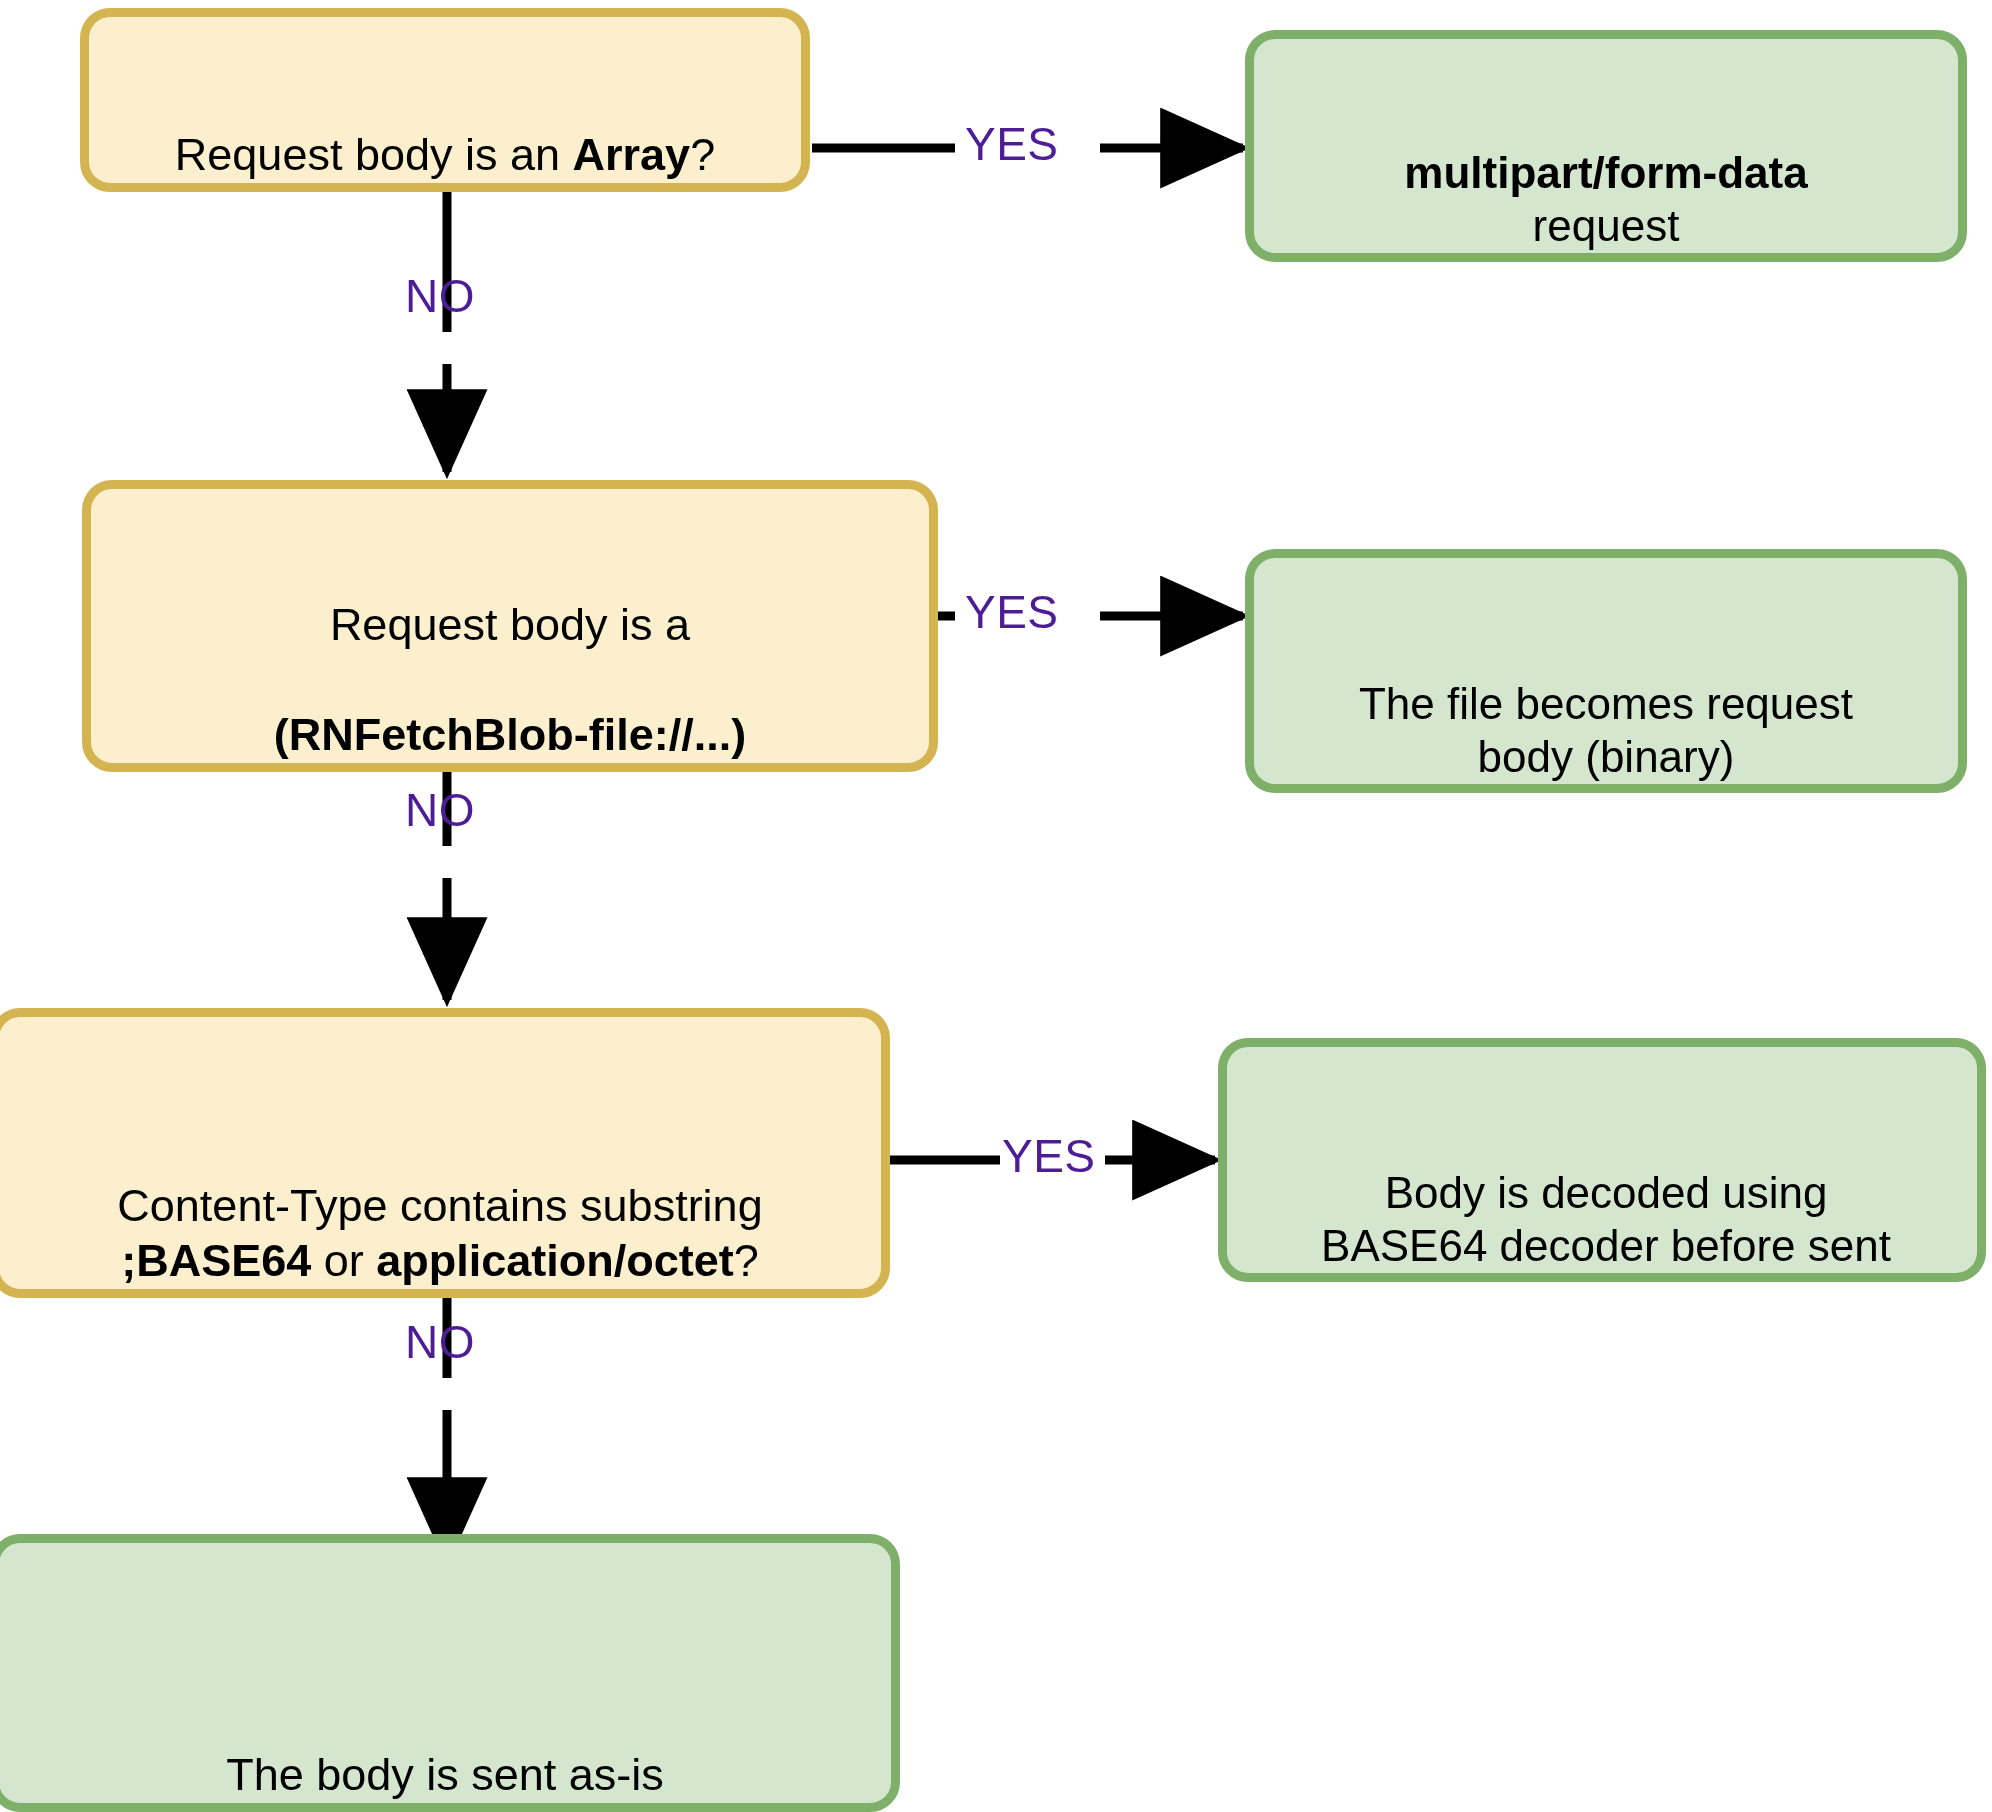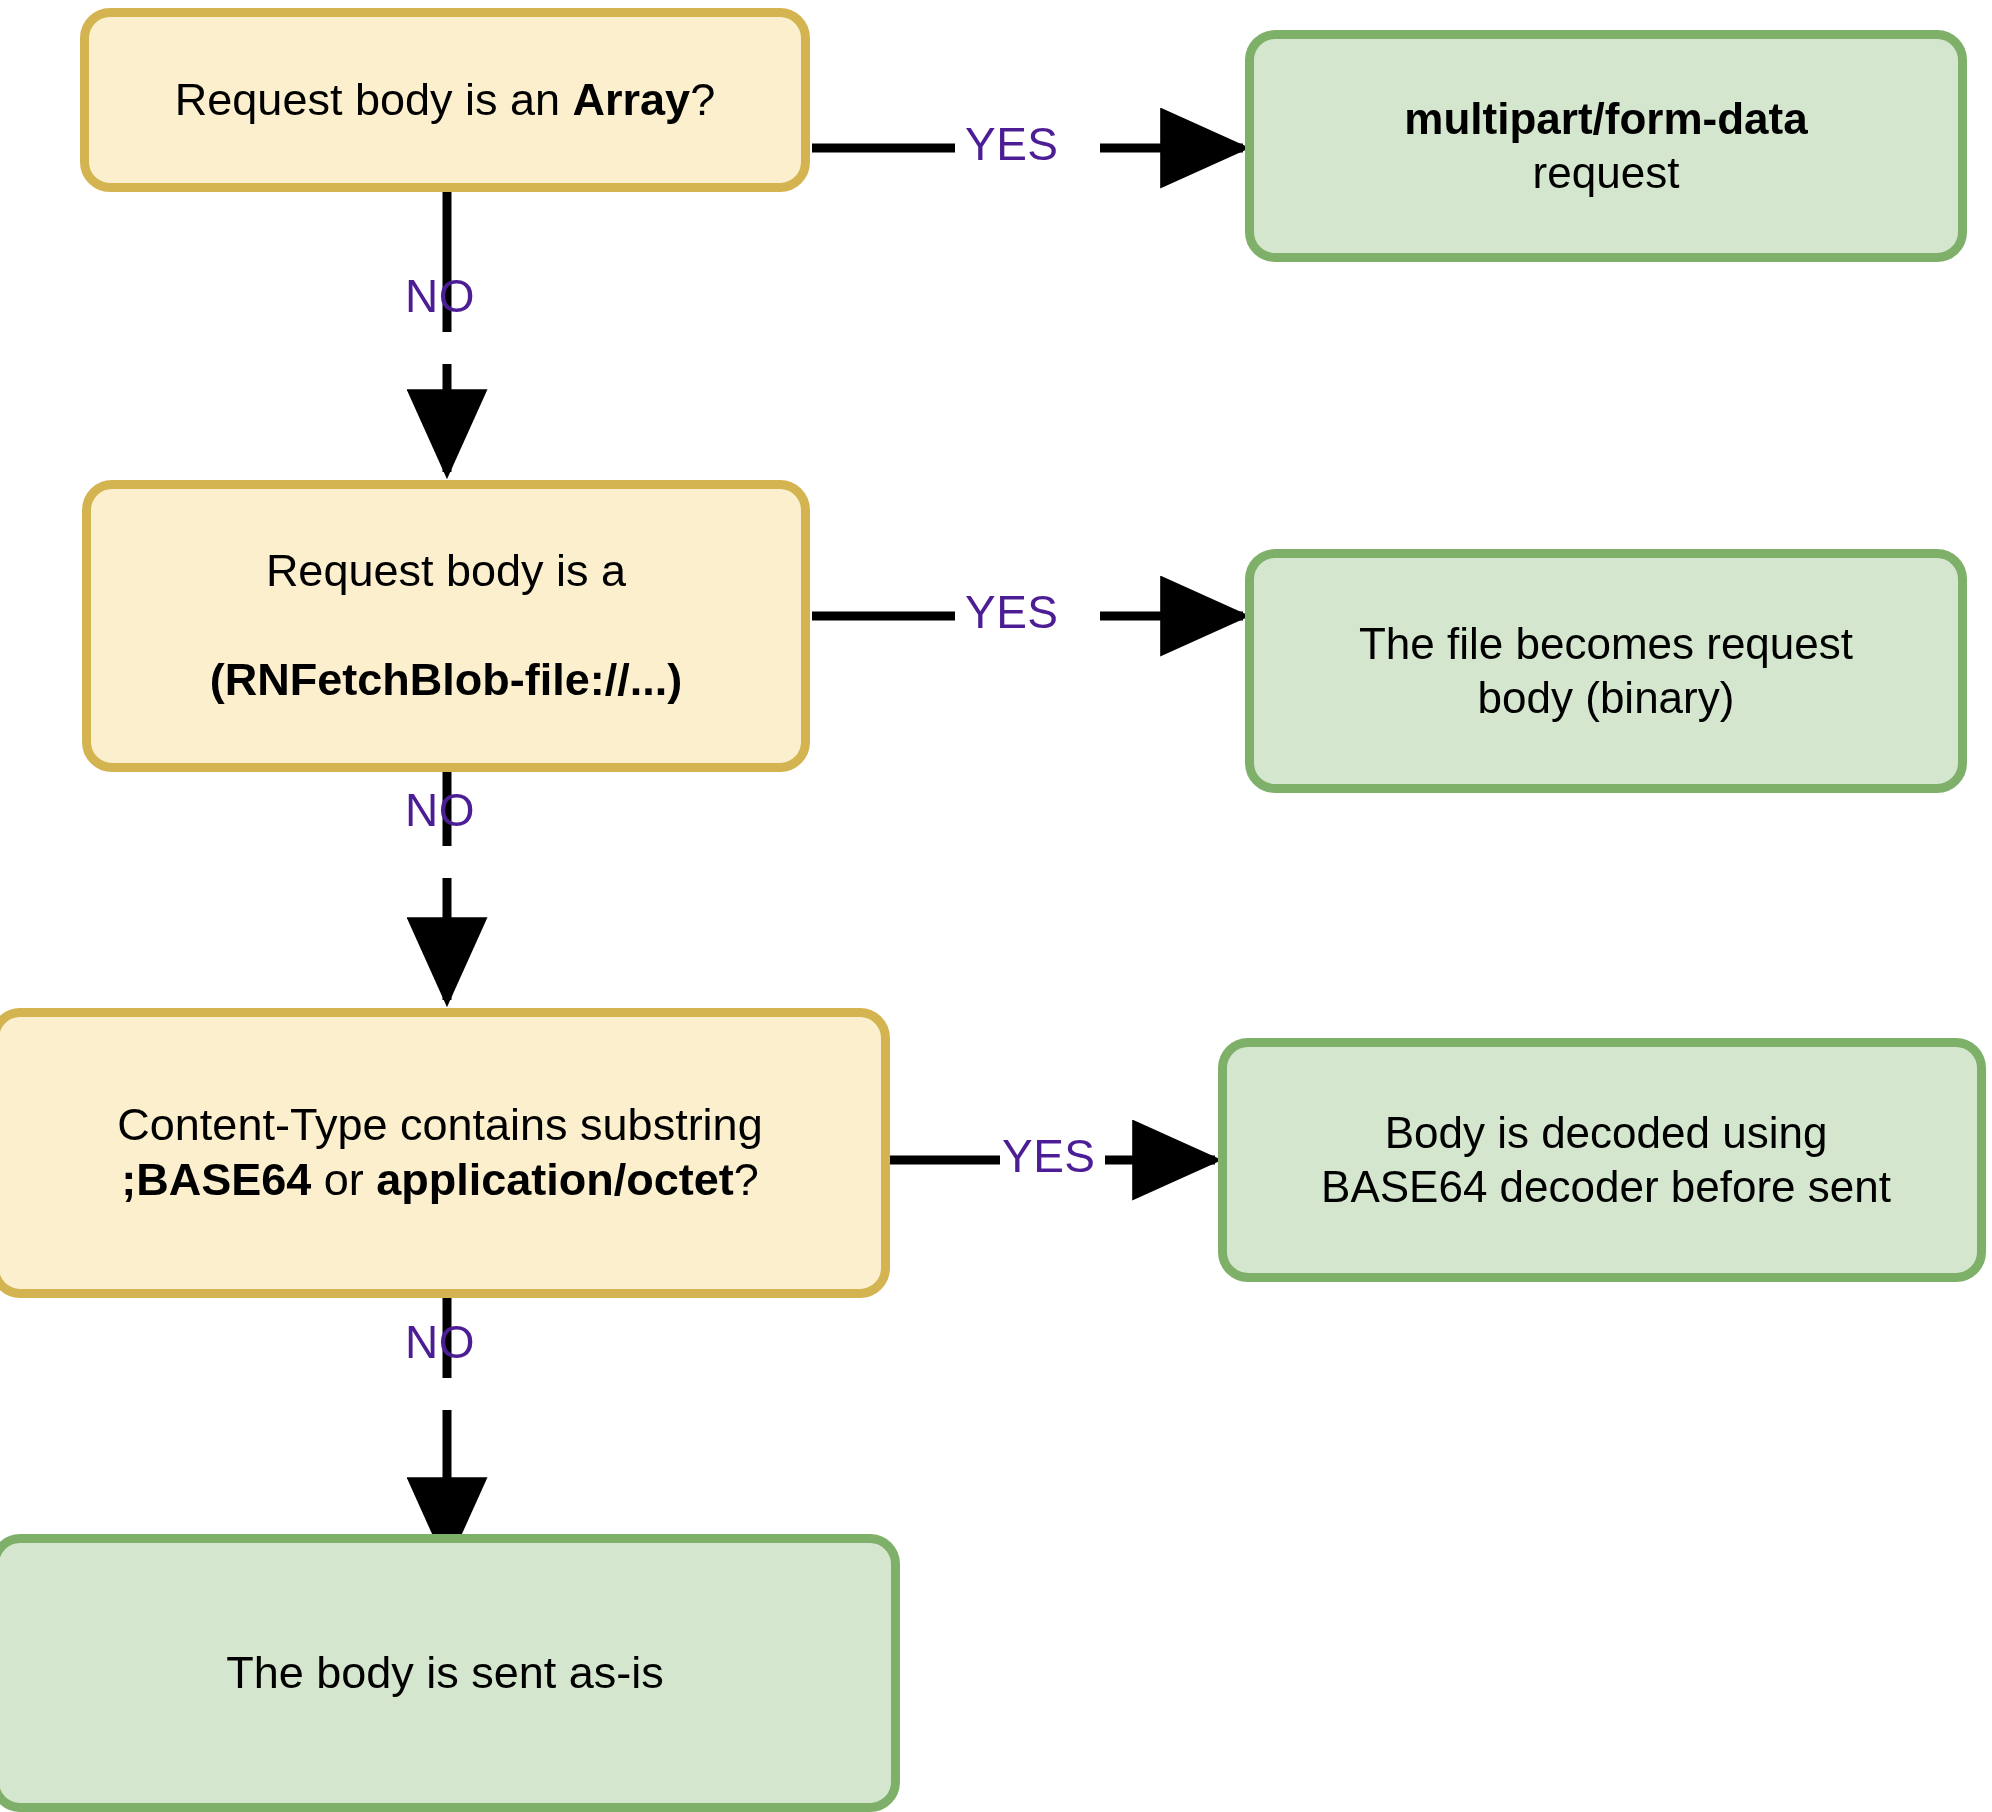--- a/index.html
+++ b/index.html
@@ -14,21 +14,21 @@
     position: relative;
     width: 1992px;
     height: 1812px;
     background: #ffffff;
     overflow: hidden;
   }
   .node {
     position: absolute;
     box-sizing: border-box;
     display: flex;
-    align-items: center;
+    align-items: flex-end;
     justify-content: center;
     text-align: center;
     color: #000000;
     line-height: 1.22;
   }
   .decision {
     background: #fcefcd;
     border: 9px solid #d6b košt;
   }
   .decision {
@@ -101,21 +101,21 @@
     </div>
   </div>
 
   <div class="node terminal" style="left:1245px; top:30px; width:722px; height:232px; font-size:44px;">
     <div class="txt">
       <b>multipart/form-data</b><br>
       <span>request</span>
     </div>
   </div>
 
-  <div class="node decision" style="left:82px; top:480px; width:728px; height:292px; font-size:45px;">
+  <div class="node decision" style="left:82px; top:480px; width:856px; height:292px; font-size:45px;">
     <div class="txt">
       <span>Request body is a</span><br>
       <br>
       <b>(RNFetchBlob-file://...)</b>
     </div>
   </div>
 
   <div class="node terminal" style="left:1245px; top:502px; width:722px; height:244px; font-size:44px;margin-top:47px;">
     <div class="txt">
       <span>The file becomes request</span><br>

